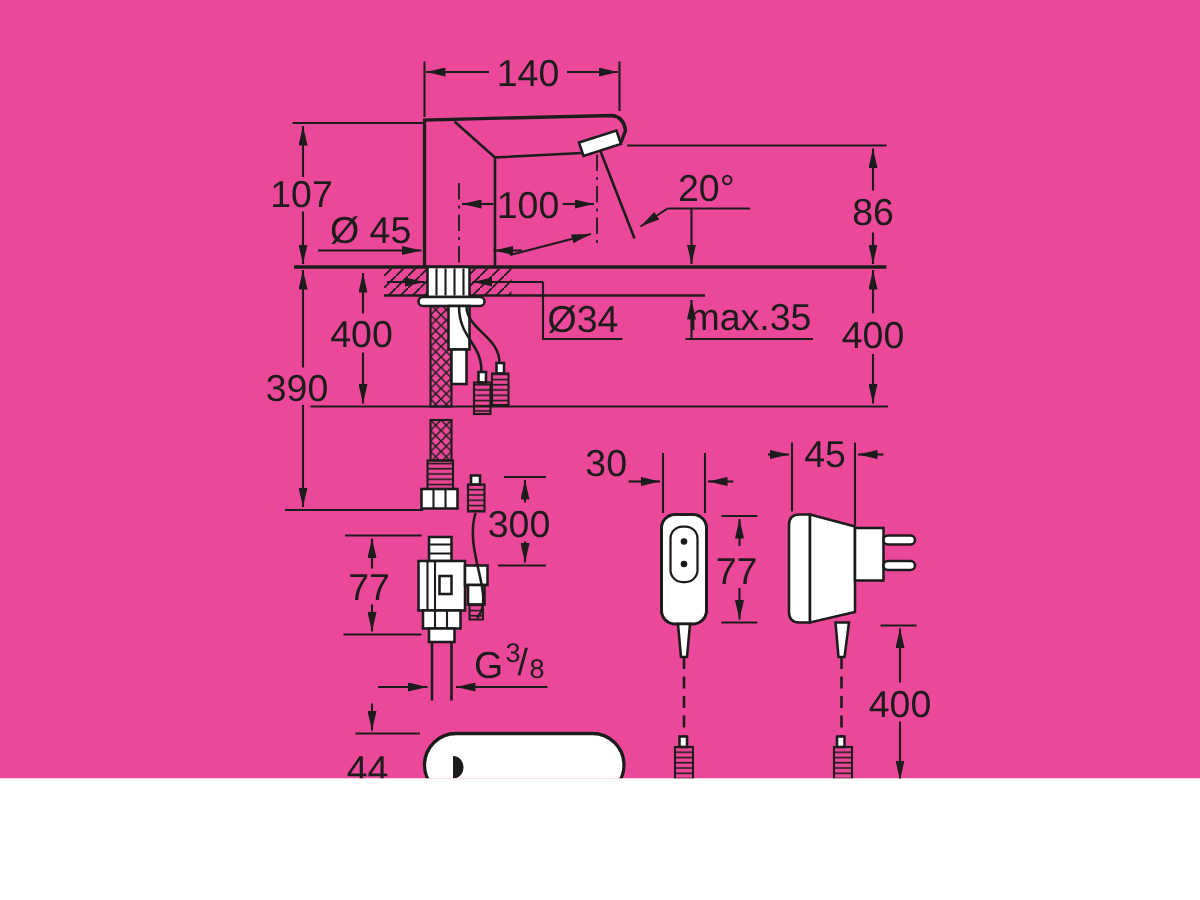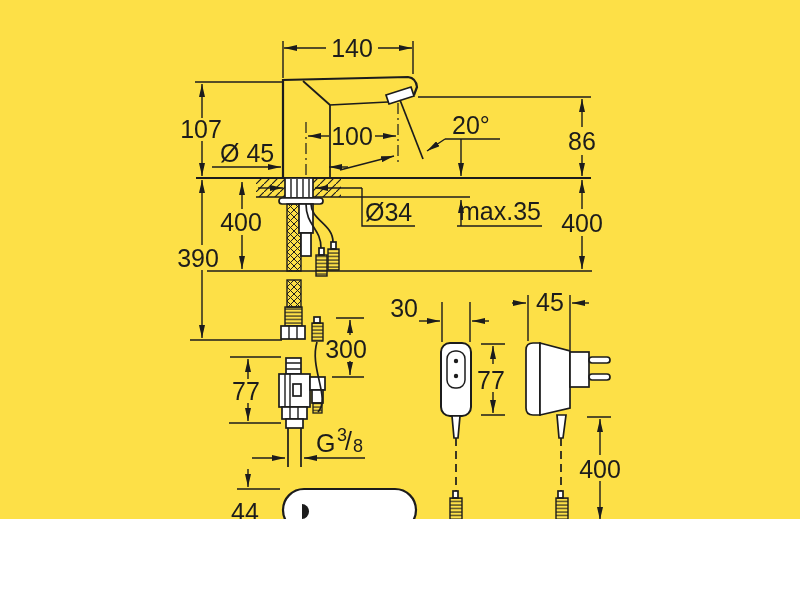--- a/index.html
+++ b/index.html
@@ -1,16 +1,16 @@
 <!DOCTYPE html>
 <html><head>
 <meta charset="utf-8">
 <style>
   html,body{margin:0;padding:0;background:#ffffff;}
-  .stage{position:relative;width:800px;height:519px;background:#fde047;overflow:hidden;}
+  .stage{position:relative;width:800px;height:519px;background:#ec4899;overflow:hidden;}
   svg text{font-family:"Liberation Sans","DejaVu Sans",sans-serif;fill:#1c1c1c;}
   .t{font-size:25px;}
   .ts{font-size:18px;}
   .ln{stroke:#1c1c1c;fill:none;stroke-width:1.7;stroke-linecap:butt;}
   .ln2{stroke:#1c1c1c;fill:none;stroke-width:2.2;}
   .dim{stroke:#1c1c1c;fill:none;stroke-width:1.4;}
   .cl{stroke:#1c1c1c;fill:none;stroke-width:1.2;stroke-dasharray:11 4 2 4;}
   .cab{stroke:#1c1c1c;fill:none;stroke-width:1.7;stroke-dasharray:8 5;}
   .wh{fill:#ffffff;stroke:#1c1c1c;stroke-width:1.7;}
   .bk{fill:#1c1c1c;stroke:none;}

